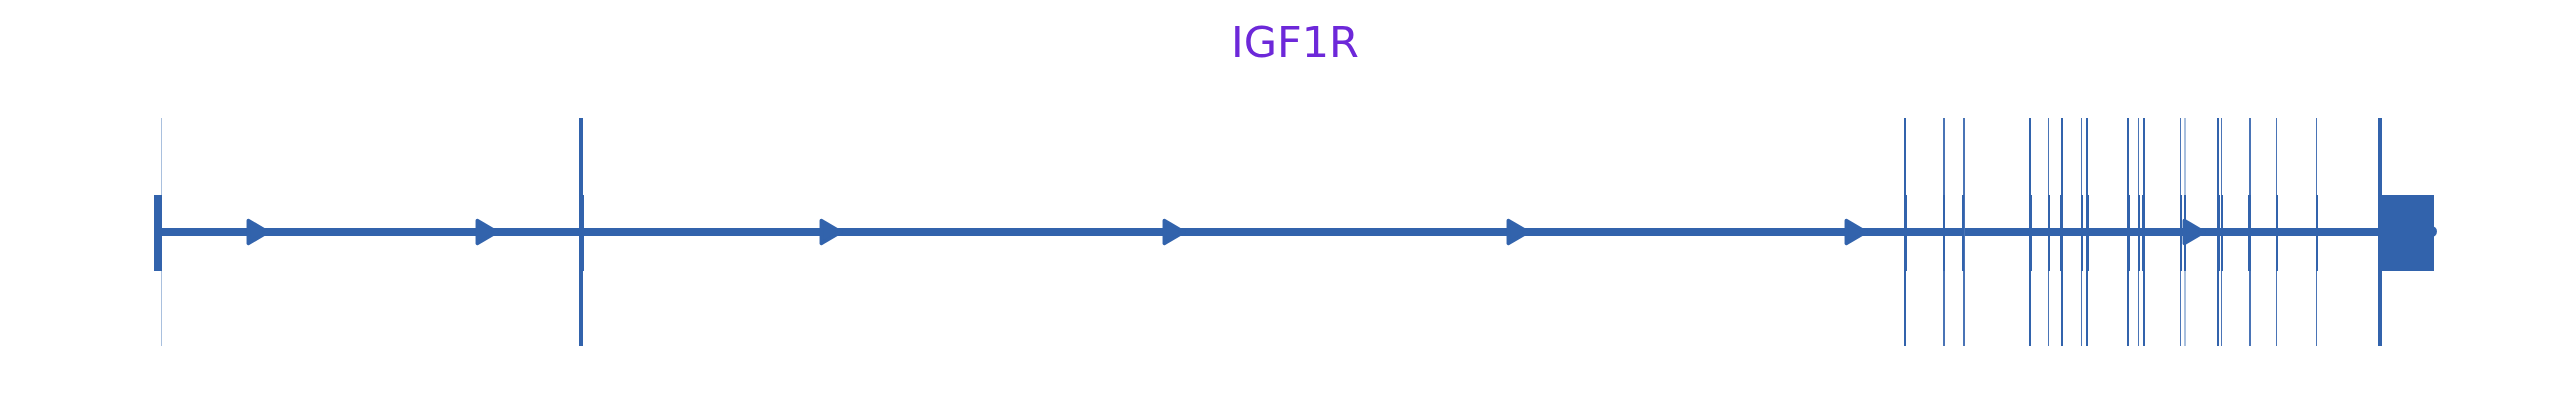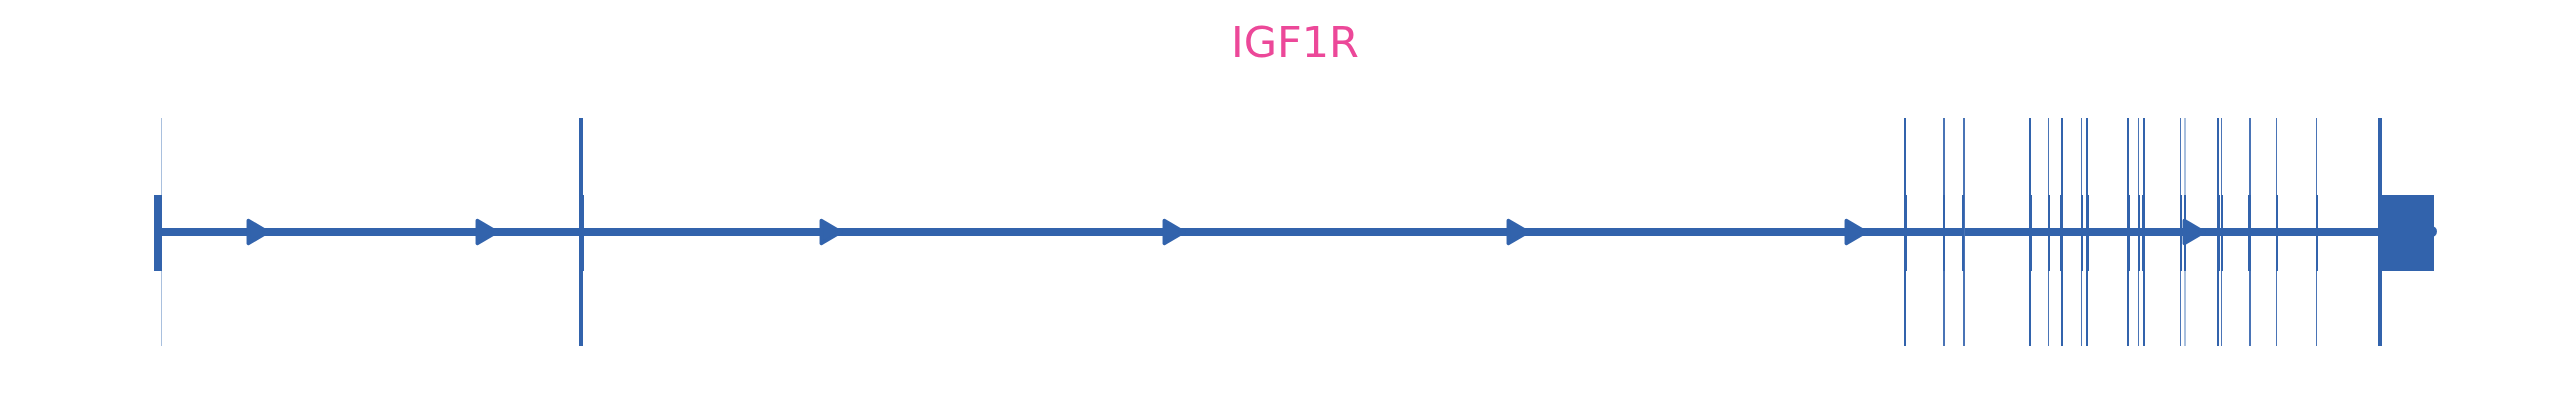--- a/index.html
+++ b/index.html
@@ -19,21 +19,21 @@
     color: #000000;
     white-space: nowrap;
   }
   .backbone, .exon-line, .exon-bar, .terminal-tip { position: absolute; }
   .arrowhead { position: absolute; }
 </style>
 </head>
 <body>
 
 <div class="figure">
-  <div class="chart-title" style="left: 1295px; top: 18.6px; color: #ec4899;">IGF1R</div>
+  <div class="chart-title" style="left: 1295px; top: 18.6px; color: #6d28d9;">IGF1R</div>
   <div id="track">
       <div class="backbone" style="left: 162px; top: 228px; width: 2271px; height: 7.9px; background: rgb(50, 99, 172);"></div>
       <div class="exon-line" style="left: 161px; top: 118px; width: 1.4px; height: 228px; background: rgb(169, 192, 222);"></div>
       <div class="exon-bar" style="left: 154px; top: 195px; width: 7.9px; height: 76px; background: rgb(50, 99, 172);"></div>
       <div class="exon-line" style="left: 579px; top: 118px; width: 3.6px; height: 228px; background: rgb(50, 99, 172);"></div>
       <div class="exon-bar" style="left: 579px; top: 195px; width: 5px; height: 76px; background: rgb(50, 99, 172);"></div>
       <div class="exon-line" style="left: 1904px; top: 118px; width: 2.1px; height: 228px; background: rgb(50, 99, 172);"></div>
       <div class="exon-bar" style="left: 1904px; top: 195px; width: 2.9px; height: 76px; background: rgb(50, 99, 172);"></div>
       <div class="exon-line" style="left: 1943px; top: 118px; width: 1.6px; height: 228px; background: rgb(74, 116, 182);"></div>
       <div class="exon-bar" style="left: 1943px; top: 195px; width: 2.3px; height: 76px; background: rgb(50, 99, 172);"></div>

